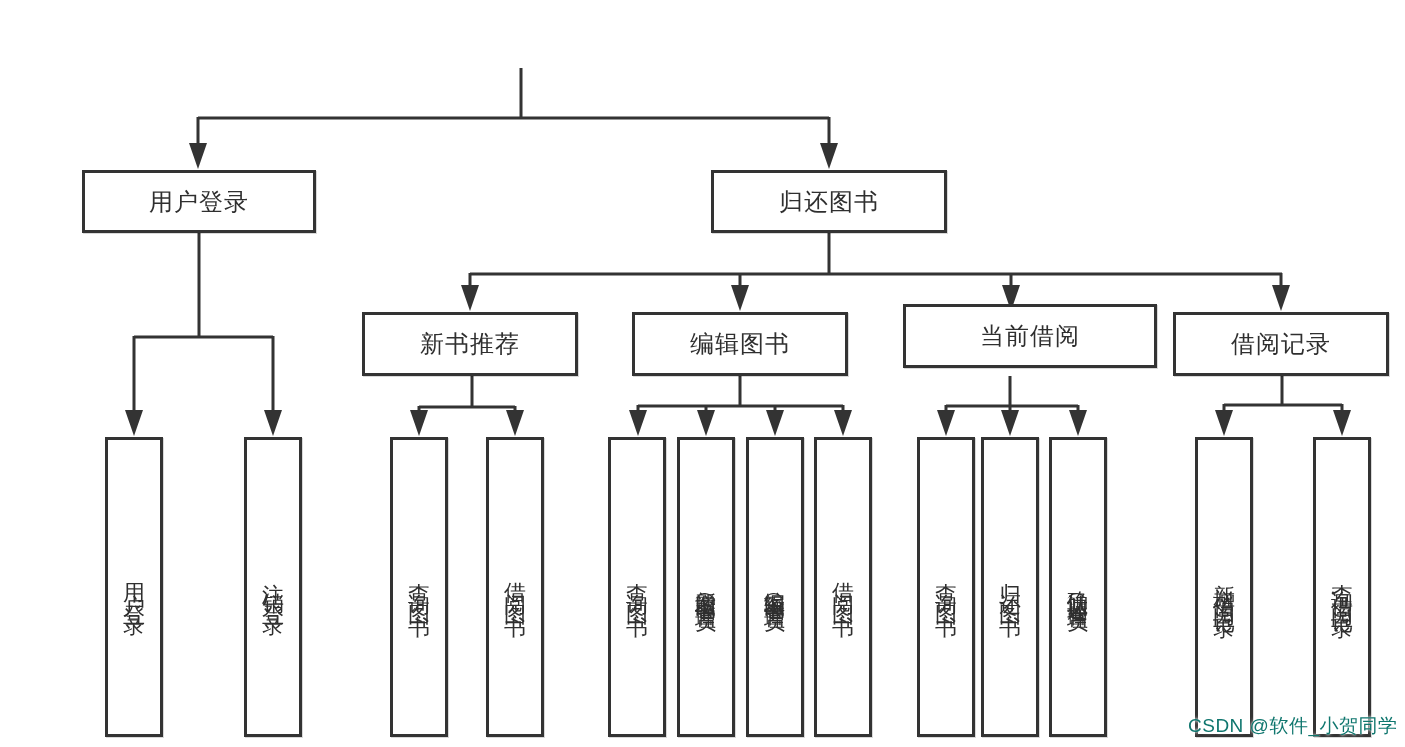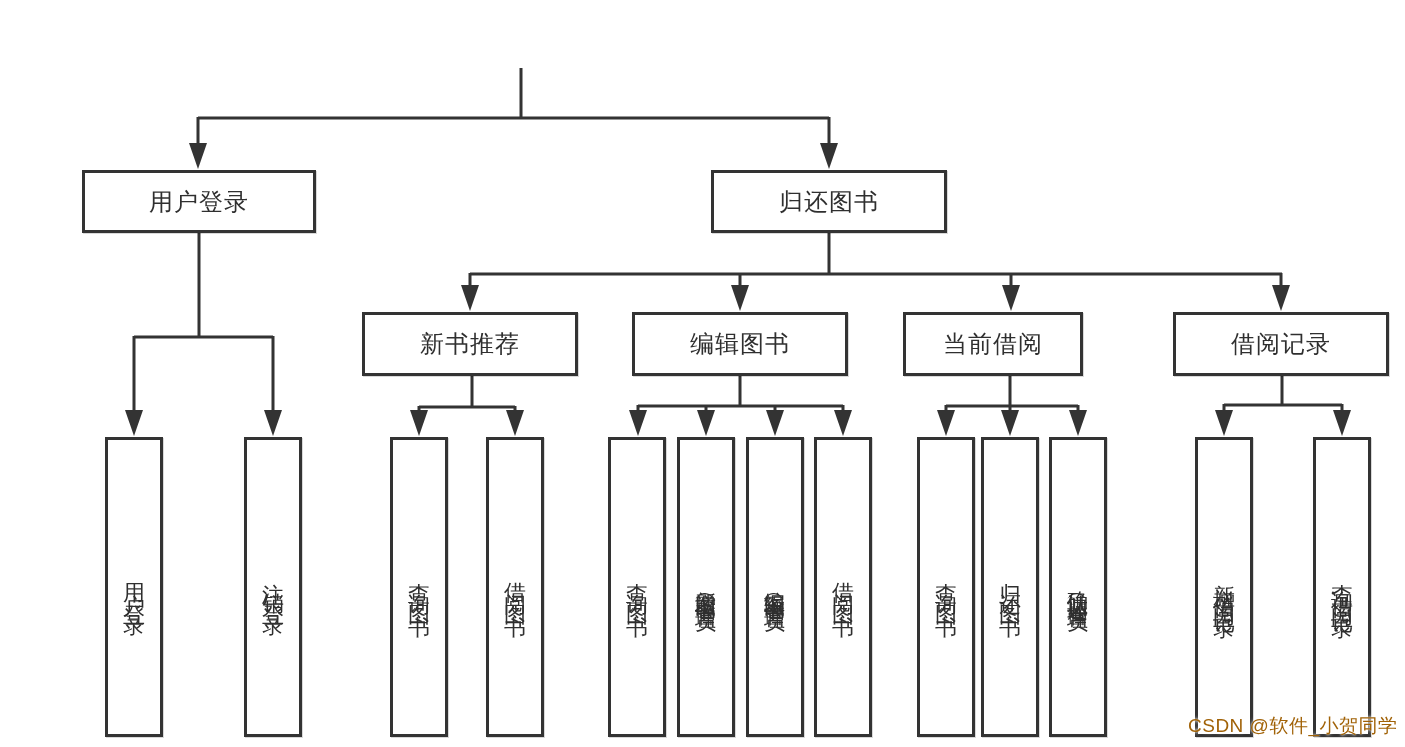--- a/index.html
+++ b/index.html
@@ -12,21 +12,21 @@
     position:absolute;box-sizing:border-box;background:#ffffff;
     border:3px solid #333333;display:flex;align-items:center;justify-content:center;
     color:#2f2f2f;font-size:24px;letter-spacing:1px;white-space:nowrap;
     box-shadow:1px 1px 0 rgba(0,0,0,0.15);
   }
   .v{top:437px;height:300px;width:58px;}
   .v .lbl{writing-mode:vertical-rl;text-orientation:mixed;font-size:22px;letter-spacing:11px;line-height:1;}
   .v.mid .lbl{letter-spacing:7px;}
   .v.long .lbl{font-size:21px;letter-spacing:3px;}
   .watermark{
-    position:absolute;left:1188px;top:713px;font-size:19px;color:#a16207;
+    position:absolute;left:1188px;top:713px;font-size:19px;color:#0f766e;
     letter-spacing:0.5px;white-space:nowrap;z-index:5;
     text-shadow:0 0 2px #ffffff,0 0 4px #ffffff;
   }
 </style>
 </head>
 <body>
 
 <div class="canvas">
 
   <svg class="connectors" viewBox="0 0 1405 747" xmlns="http://www.w3.org/2000/svg">
@@ -79,21 +79,21 @@
   <div class="node" style="left:711px;top:170px;width:236px;height:63px;">
     <span class="lbl">归还图书</span>
   </div>
 
   <div class="node" style="left:362px;top:312px;width:216px;height:64px;">
     <span class="lbl">新书推荐</span>
   </div>
   <div class="node" style="left:632px;top:312px;width:216px;height:64px;">
     <span class="lbl">编辑图书</span>
   </div>
-  <div class="node" style="left:903px;top:312px;width:180px;height:64px;align-items:center;">
+  <div class="node" style="left:903px;top:304px;width:254px;height:64px;align-items:center;">
     <span class="lbl">当前借阅</span>
   </div>
   <div class="node" style="left:1173px;top:312px;width:216px;height:64px;">
     <span class="lbl">借阅记录</span>
   </div>
 
   <div class="node v" style="left:105px;">
     <span class="lbl">用户登录</span>
   </div>
   <div class="node v" style="left:244px;">

